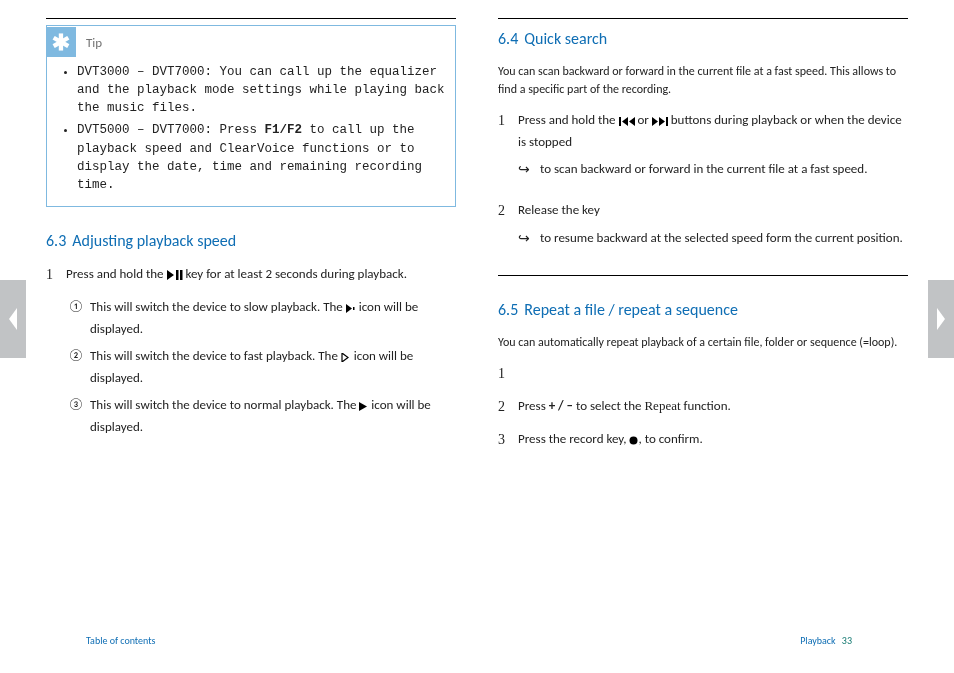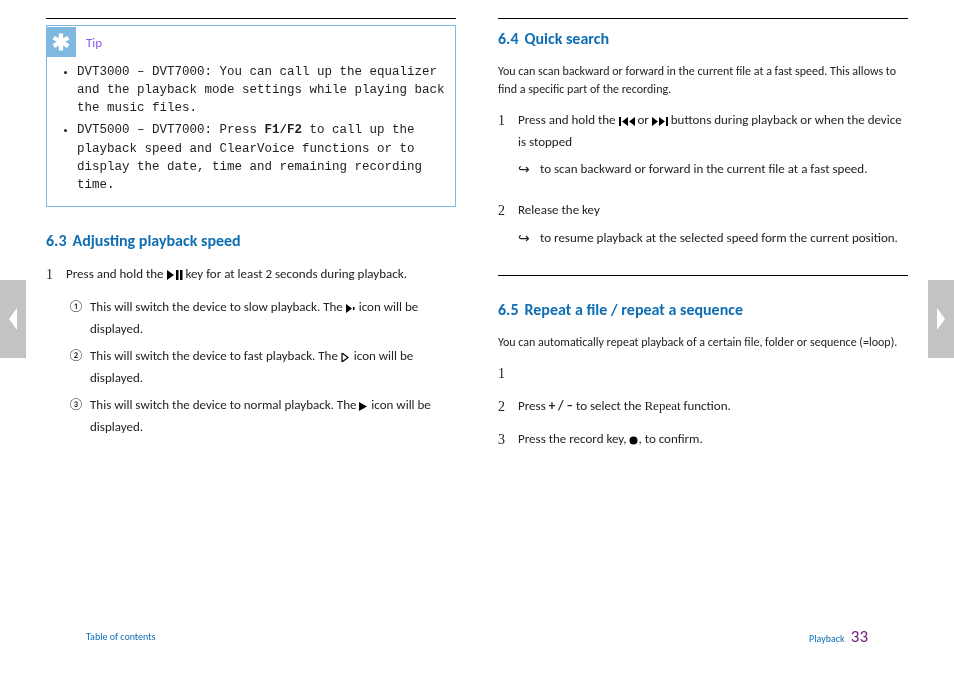--- a/index.html
+++ b/index.html
@@ -67,35 +67,35 @@
     display: flex;
     align-items: center;
     justify-content: center;
     color: #fff;
     font-size: 22px;
     font-weight: bold;
     margin-left: -1px;
     margin-top: -1px;
   }
   .tip-label {
-    color: #8b5cf6;
+    color: #737373;
     font-size: 13px;
   }
   .tip-body {
     padding: 2px 10px 8px 18px;
     font-size: 12.5px;
     line-height: 1.45;
     font-family: Liberation Mono, monospace;
   }
   .tip-body ul { margin: 0; padding-left: 12px; }
   .tip-body li { margin-bottom: 4px; }
   h3.section {
     color: #0f6eb4;
     font-size: 16px;
-    font-weight: 700;
+    font-weight: 400;
     margin: 24px 0 14px 0;
   }
   h3.section .num { margin-right: 6px; }
   .step {
     display: flex;
     align-items: flex-start;
     margin-bottom: 12px;
     font-size: 13px;
     line-height: 1.5;
   }
@@ -126,28 +126,28 @@
   .sub .body { flex: 1; }
   .para {
     font-size: 12px;
     line-height: 1.5;
     margin: 0 0 12px 0;
   }
   .footer {
     position: absolute;
     bottom: 26px;
     left: 46px;
-    right: 46px;
+    right: 62px;
     display: flex;
     justify-content: space-between;
     font-size: 10px;
     color: #0f6eb4;
-    align-items: center;
-  }
-  .footer .pg { color: #701a75; font-size: 17px; margin-left: 4px; }
+    align-items: flex-end;
+  }
+  .footer .pg { color: #0f766e; font-size: 10px; margin-left: 4px; }
   .icon-inline { display: inline-block; vertical-align: -2px; }
   .bold { font-weight: bold; }
 </style>
 </head>
 <body>
 
 <div class="nav-arrow left" title="Previous page">
   <svg width="14" height="26" viewBox="0 0 14 26">
       <path d="M11 2 L3 13 L11 24 Z"></path>
     </svg>
@@ -245,21 +245,21 @@
         </div>
       </div>
     </div>
 
     <div class="step">
       <div class="n">2</div>
       <div class="body">
         <span>Release the key</span>
         <div class="sub" style="margin-left:0">
           <div class="arrow-mark">↪</div>
-          <div class="body">to resume playback at the selected speed form the current position.</div>
+          <div class="body">to resume backward at the selected speed form the current position.</div>
         </div>
       </div>
     </div>
 
     <hr class="thin">
 
     <h3 class="section">
       <span class="num">6.5</span><span>Repeat a file / repeat a sequence</span>
     </h3>
 

